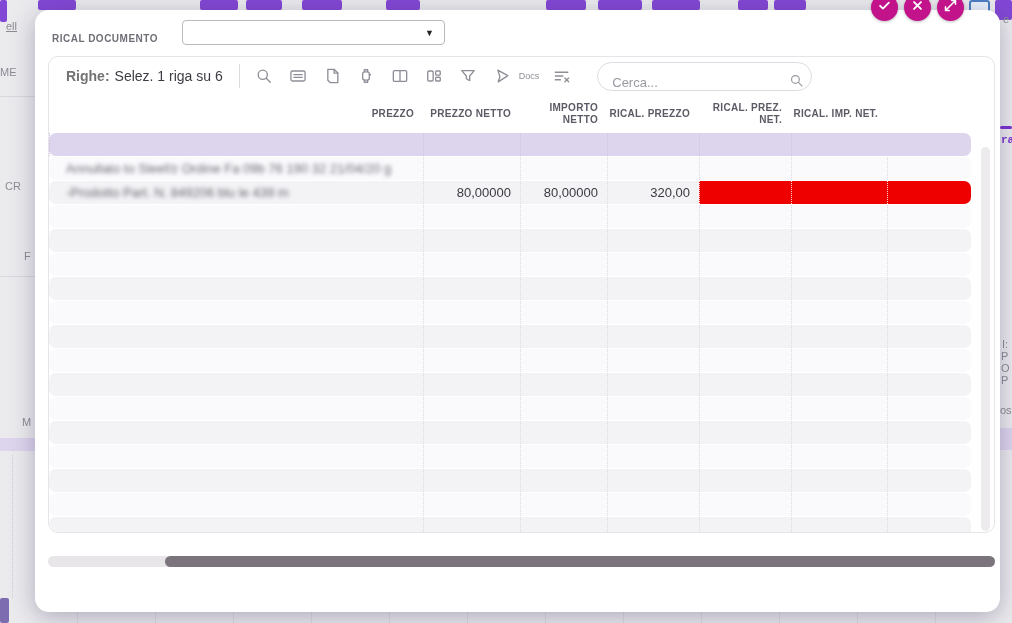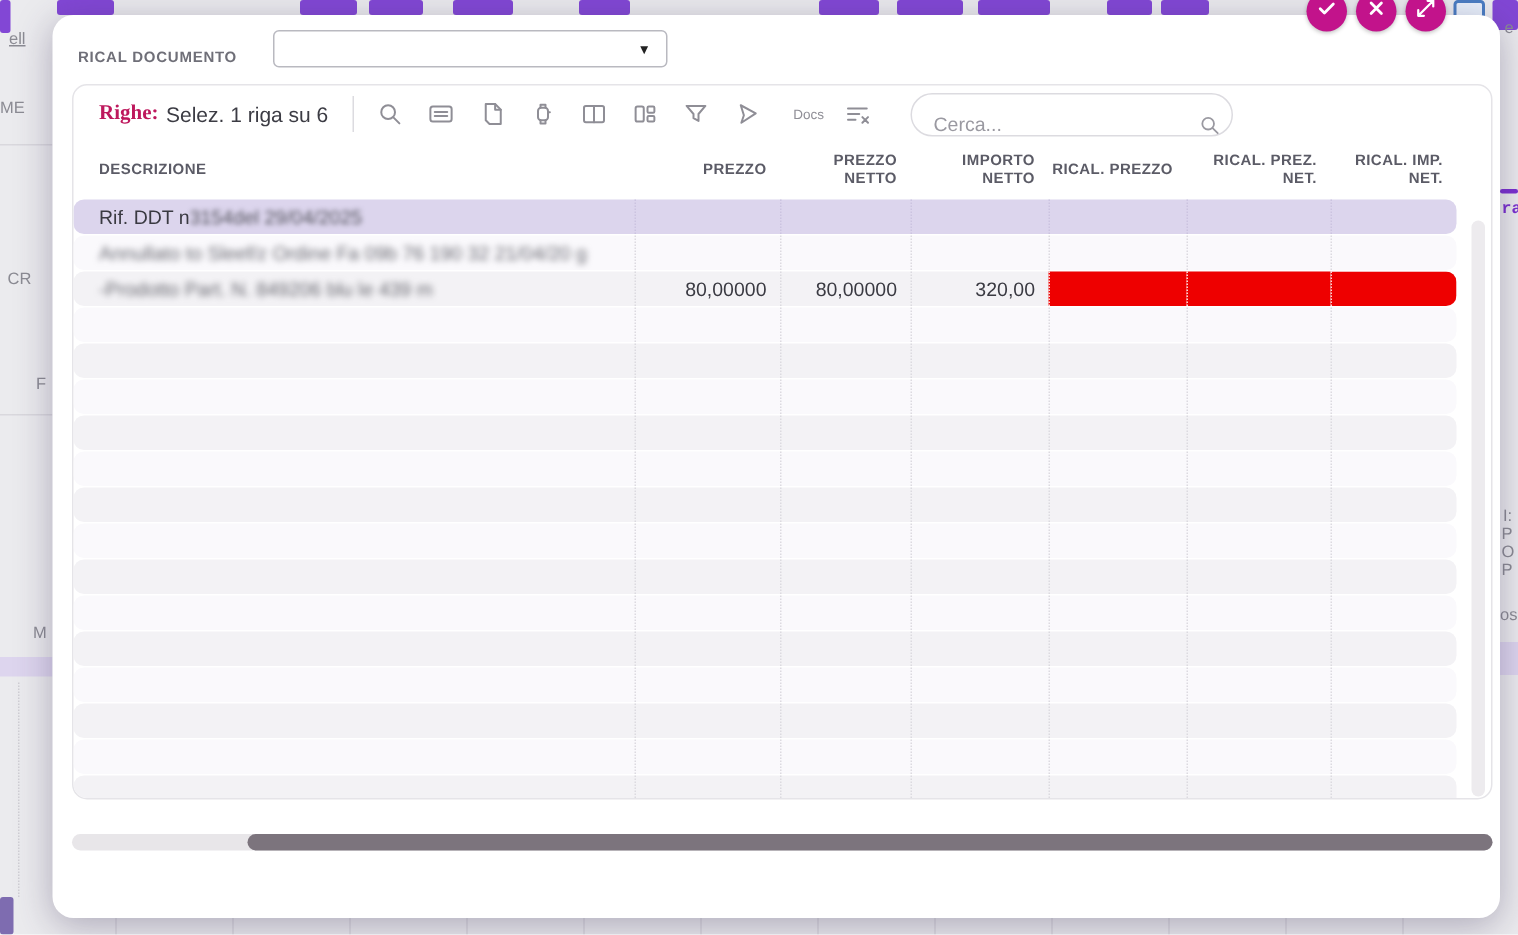--- a/index.html
+++ b/index.html
@@ -32,30 +32,30 @@
     letter-spacing:.5px; color:#6f6f78; }
   .tipo-select { position:absolute; left:147px; top:10px; width:263px; height:25px;
     border:1px solid #b9b9c0; border-radius:4px; background:#fff; display:flex;
     align-items:center; justify-content:flex-end; padding-right:10px; cursor:pointer; }
   .tipo-select .arrow { font-size:9px; color:#222; }
 
   .card { position:absolute; left:13px; top:46px; width:947px; height:477px;
     border:1px solid #e5e4e8; border-radius:10px; background:#fff; overflow:hidden; }
 
   .toolbar { height:38px; display:flex; align-items:center; padding-left:17px; }
-  .righe-label { font-size:14px; font-weight:bold; color:#be185d;font-family:Liberation Serif, serif; }
+  .righe-label { font-size:14px; font-weight:bold; color:#737373; }
   .righe-summary { font-size:14px; color:#3c3c44; margin-left:5px; }
   .tb-divider { width:1px; height:24px; background:#dcdbe0; margin:0 14px 0 16px; }
   .tb-icons { display:flex; align-items:center; gap:13px; }
   .tb-icon { width:21px; height:21px; display:flex; align-items:center; cursor:pointer; }
   .tb-icon svg { width:20px; height:20px; }
-  .docs-wrap { display:flex; align-items:center; gap:20px; cursor:pointer; }
+  .docs-wrap { display:flex; align-items:center; gap:6px; cursor:pointer; }
   .docs-label { font-size:9px; color:#8f8e96; }
   .search-pill { margin-left:24px; width:215px; height:29px; border:1px solid #dcdbe0;
-    border-radius:15px; display:flex; align-items:flex-start; padding:12px 10px 0 14px; }
+    border-radius:15px; display:flex; align-items:center; padding:12px 10px 0 14px; }
   .search-pill input { flex:1; border:none; outline:none; font-size:13px; color:#3c3c44;
     font-family:"Liberation Sans", sans-serif; background:transparent; }
   .search-pill input::placeholder { color:#9a99a1; }
   .search-pill svg { width:17px; height:17px; }
 
   .grid { display:grid; grid-template-columns:374px 97px 87px 92px 92px 96px 84px; }
   .thead { height:37px; align-items:center; }
   .th { font-size:10px; font-weight:bold; color:#5b5b66; letter-spacing:.3px;
     line-height:1.2; text-transform:uppercase; }
   .th.left { padding-left:17px; text-align:left; }
@@ -227,35 +227,29 @@
         <span>
           <svg viewBox="0 0 24 24" fill="none" stroke="#9a99a1" stroke-width="1.7" stroke-linecap="round">
               <circle cx="10.5" cy="10.5" r="5.5"></circle>
               <path d="M14.7 14.7l4.8 4.8"></path>
             </svg>
         </span>
       </span>
     </div>
 
     <div class="grid thead" id="thead">
-        <div class="th left">DESCRIZIONE</div>
         <div class="th right">PREZZO</div>
         <div class="th right">PREZZO NETTO</div>
         <div class="th right">IMPORTO NETTO</div>
         <div class="th right">RICAL. PREZZO</div>
         <div class="th right">RICAL. PREZ. NET.</div>
         <div class="th right">RICAL. IMP. NET.</div>
       </div>
     <div class="tbody" id="tbody">
         <div class="grid row purple">
-          <div class="cell desc">
-            <span>Rif. DDT n </span>
-            <span class="blur1">3154</span>
-            <span class="blur1"> del 29/04/2025</span>
-          </div>
           <div class="cell num sep"></div>
           <div class="cell num sep"></div>
           <div class="cell num sep"></div>
           <div class="cell num sep"></div>
           <div class="cell num sep"></div>
           <div class="cell num sep"></div>
         </div>
         <div class="grid row light">
           <div class="cell desc">
             <span class="blur2">Annullato to Sleef/z Ordine Fa 09b 76 190 32 21/04/20 g</span>

